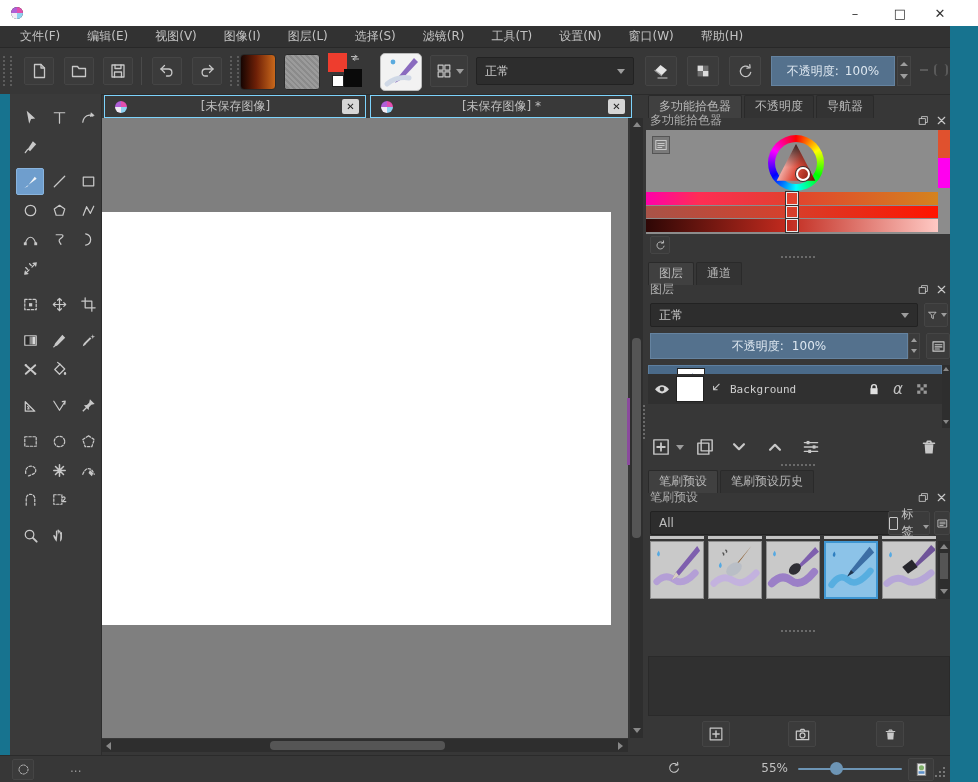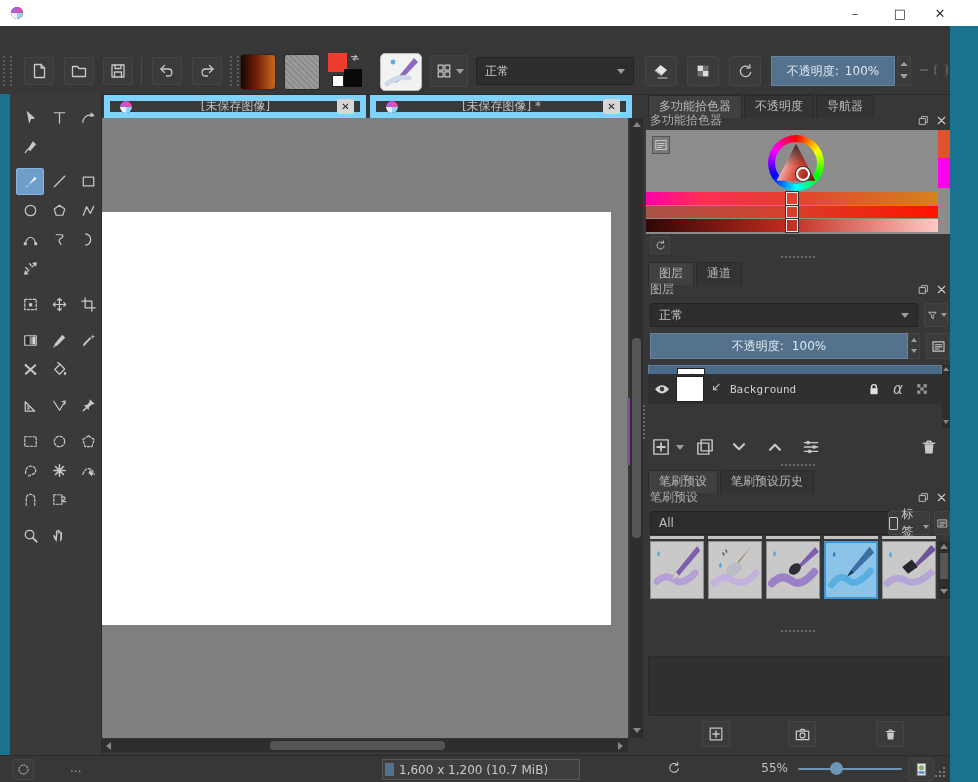--- a/index.html
+++ b/index.html
@@ -27,21 +27,21 @@
   .opacity-slider{background:#54718d;border:1px solid #6583a0;color:#dde7f0;display:flex;align-items:center;justify-content:center;box-sizing:border-box;}
   
   .teal{background:#17738f;}
   
   .toolbox{left:10px;top:94px;width:92px;height:661px;background:#3a3a3a;border-right:1px solid #2d2d2d;box-sizing:border-box;}
   .trow{position:absolute;left:6px;display:flex;gap:1px;}
   .tool{width:28px;height:27px;display:flex;align-items:center;justify-content:center;border-radius:2px;}
   .tool.active{background:#6f9ecd;border:1px solid #89b4dd;box-sizing:border-box;}
   .tool [data-icon]{width:19px;height:19px;}
   
-  .doctab{position:absolute;top:95px;height:23px;background:#393939;border:6px solid #7dd3fc;box-sizing:border-box;display:flex;align-items:center;gap:32px;}
+  .doctab{position:absolute;top:95px;height:23px;background:#393939;border:1px solid #7dd3fc;box-sizing:border-box;display:flex;align-items:center;gap:32px;}
   .doctab .lbl{flex:1;text-align:center;color:#bdbdbd;}
   .tabclose{width:17px;height:15px;background:#d6d6d6;color:#222;border-radius:2px;display:flex;align-items:center;justify-content:center;font-size:10px;margin-right:6px;}
   
   .canvasview{left:102px;top:118px;width:526px;height:620px;background:#7f7f7f;overflow:hidden;}
   .scroll{background:#2e2e2e;}
   .scrollthumb{background:#555;}
   .arrowbtn{position:absolute;width:0;height:0;}
   
   .dtabbar{position:absolute;display:flex;gap:2px;}
   .dtab{background:#333333;border:1px solid #2a2a2a;border-bottom:none;padding:2px 10px 3px 10px;color:#b9b9b9;border-radius:2px 2px 0 0;}
@@ -92,20 +92,33 @@
           <path d="M17.5 10 a7.5 7.5 0 0 1 -7.5 7.5 L10 10z" fill="#8fd1f0" stroke="none"></path>
           <path d="M10 17.5 a7.5 7.5 0 0 1 -7.5 -7.5 L10 10z" fill="#f2ecf5" stroke="none"></path>
           <path d="M2.5 10 a7.5 7.5 0 0 1 7.5 -7.5 L10 10z" fill="#b05fd6" stroke="none"></path>
         </svg>
       </span>
     <span class="abs winbtn" style="left:835px;">–</span>
     <span class="abs winbtn" style="left:880px;">□</span>
     <span class="abs winbtn" style="left:920px;">✕</span>
   </div>
 
+  <div class="abs menubar">
+    <span>文件(F)</span>
+    <span>编辑(E)</span>
+    <span>视图(V)</span>
+    <span>图像(I)</span>
+    <span>图层(L)</span>
+    <span>选择(S)</span>
+    <span>滤镜(R)</span>
+    <span>工具(T)</span>
+    <span>设置(N)</span>
+    <span>窗口(W)</span>
+    <span>帮助(H)</span>
+  </div>
 
   <div class="abs toolbar">
     <div class="abs grip" style="left:3px;top:8px;"></div>
     <div class="abs tbtn" style="left:24px;top:9px;width:30px;height:28px;">
         <span data-icon="newdoc" style="width:20px;height:20px;">
           <svg viewBox="0 0 20 20">
             <path d="M5.5 3.5 h6.5 l3.5 3.5 v9.5 h-10z"></path>
             <path d="M12 3.5 v3.5 h3.5"></path>
           </svg>
         </span>
@@ -899,24 +912,20 @@
 
   <div class="abs statusbar">
     <span class="abs tbtn" style="left:12px;top:3px;width:22px;height:21px;">
         <span data-icon="dashcircle" style="width:15px;height:15px;">
           <svg viewBox="0 0 20 20">
             <circle cx="10" cy="10" r="6" stroke-dasharray="2 2"></circle>
           </svg>
         </span>
       </span>
     <span class="abs" style="left:70px;top:5px;color:#9a9a9a;">...</span>
-    <div class="infobox" style="left:382px;top:3px;width:196px;height:19px;">
-      <span style="width:9px;height:13px;background:#54718d;margin:0 5px 0 2px;"></span>
-      <span>1,600 x 1,200 (10.7 MiB)</span>
-    </div>
     <span class="abs" style="left:666px;top:4px;width:16px;height:16px;" data-icon="reload">
         <svg viewBox="0 0 20 20">
           <path d="M15.5 11 a5.5 5.5 0 1 1 -1.8 -5.3"></path>
           <path d="M14.5 2.8 l.3 3.3 -3.3 .3"></path>
         </svg>
       </span>
     <span class="abs" style="left:748px;top:5px;width:40px;text-align:right;color:#c2c2c2;">55%</span>
     <div class="abs" style="left:798px;top:12px;width:104px;height:2px;background:#6d95b5;border-radius:1px;"></div>
     <div class="abs" style="left:830px;top:6px;width:13px;height:13px;border-radius:50%;background:#6d95b5;"></div>
     <span class="abs tbtn" style="left:908px;top:2px;width:26px;height:23px;">

